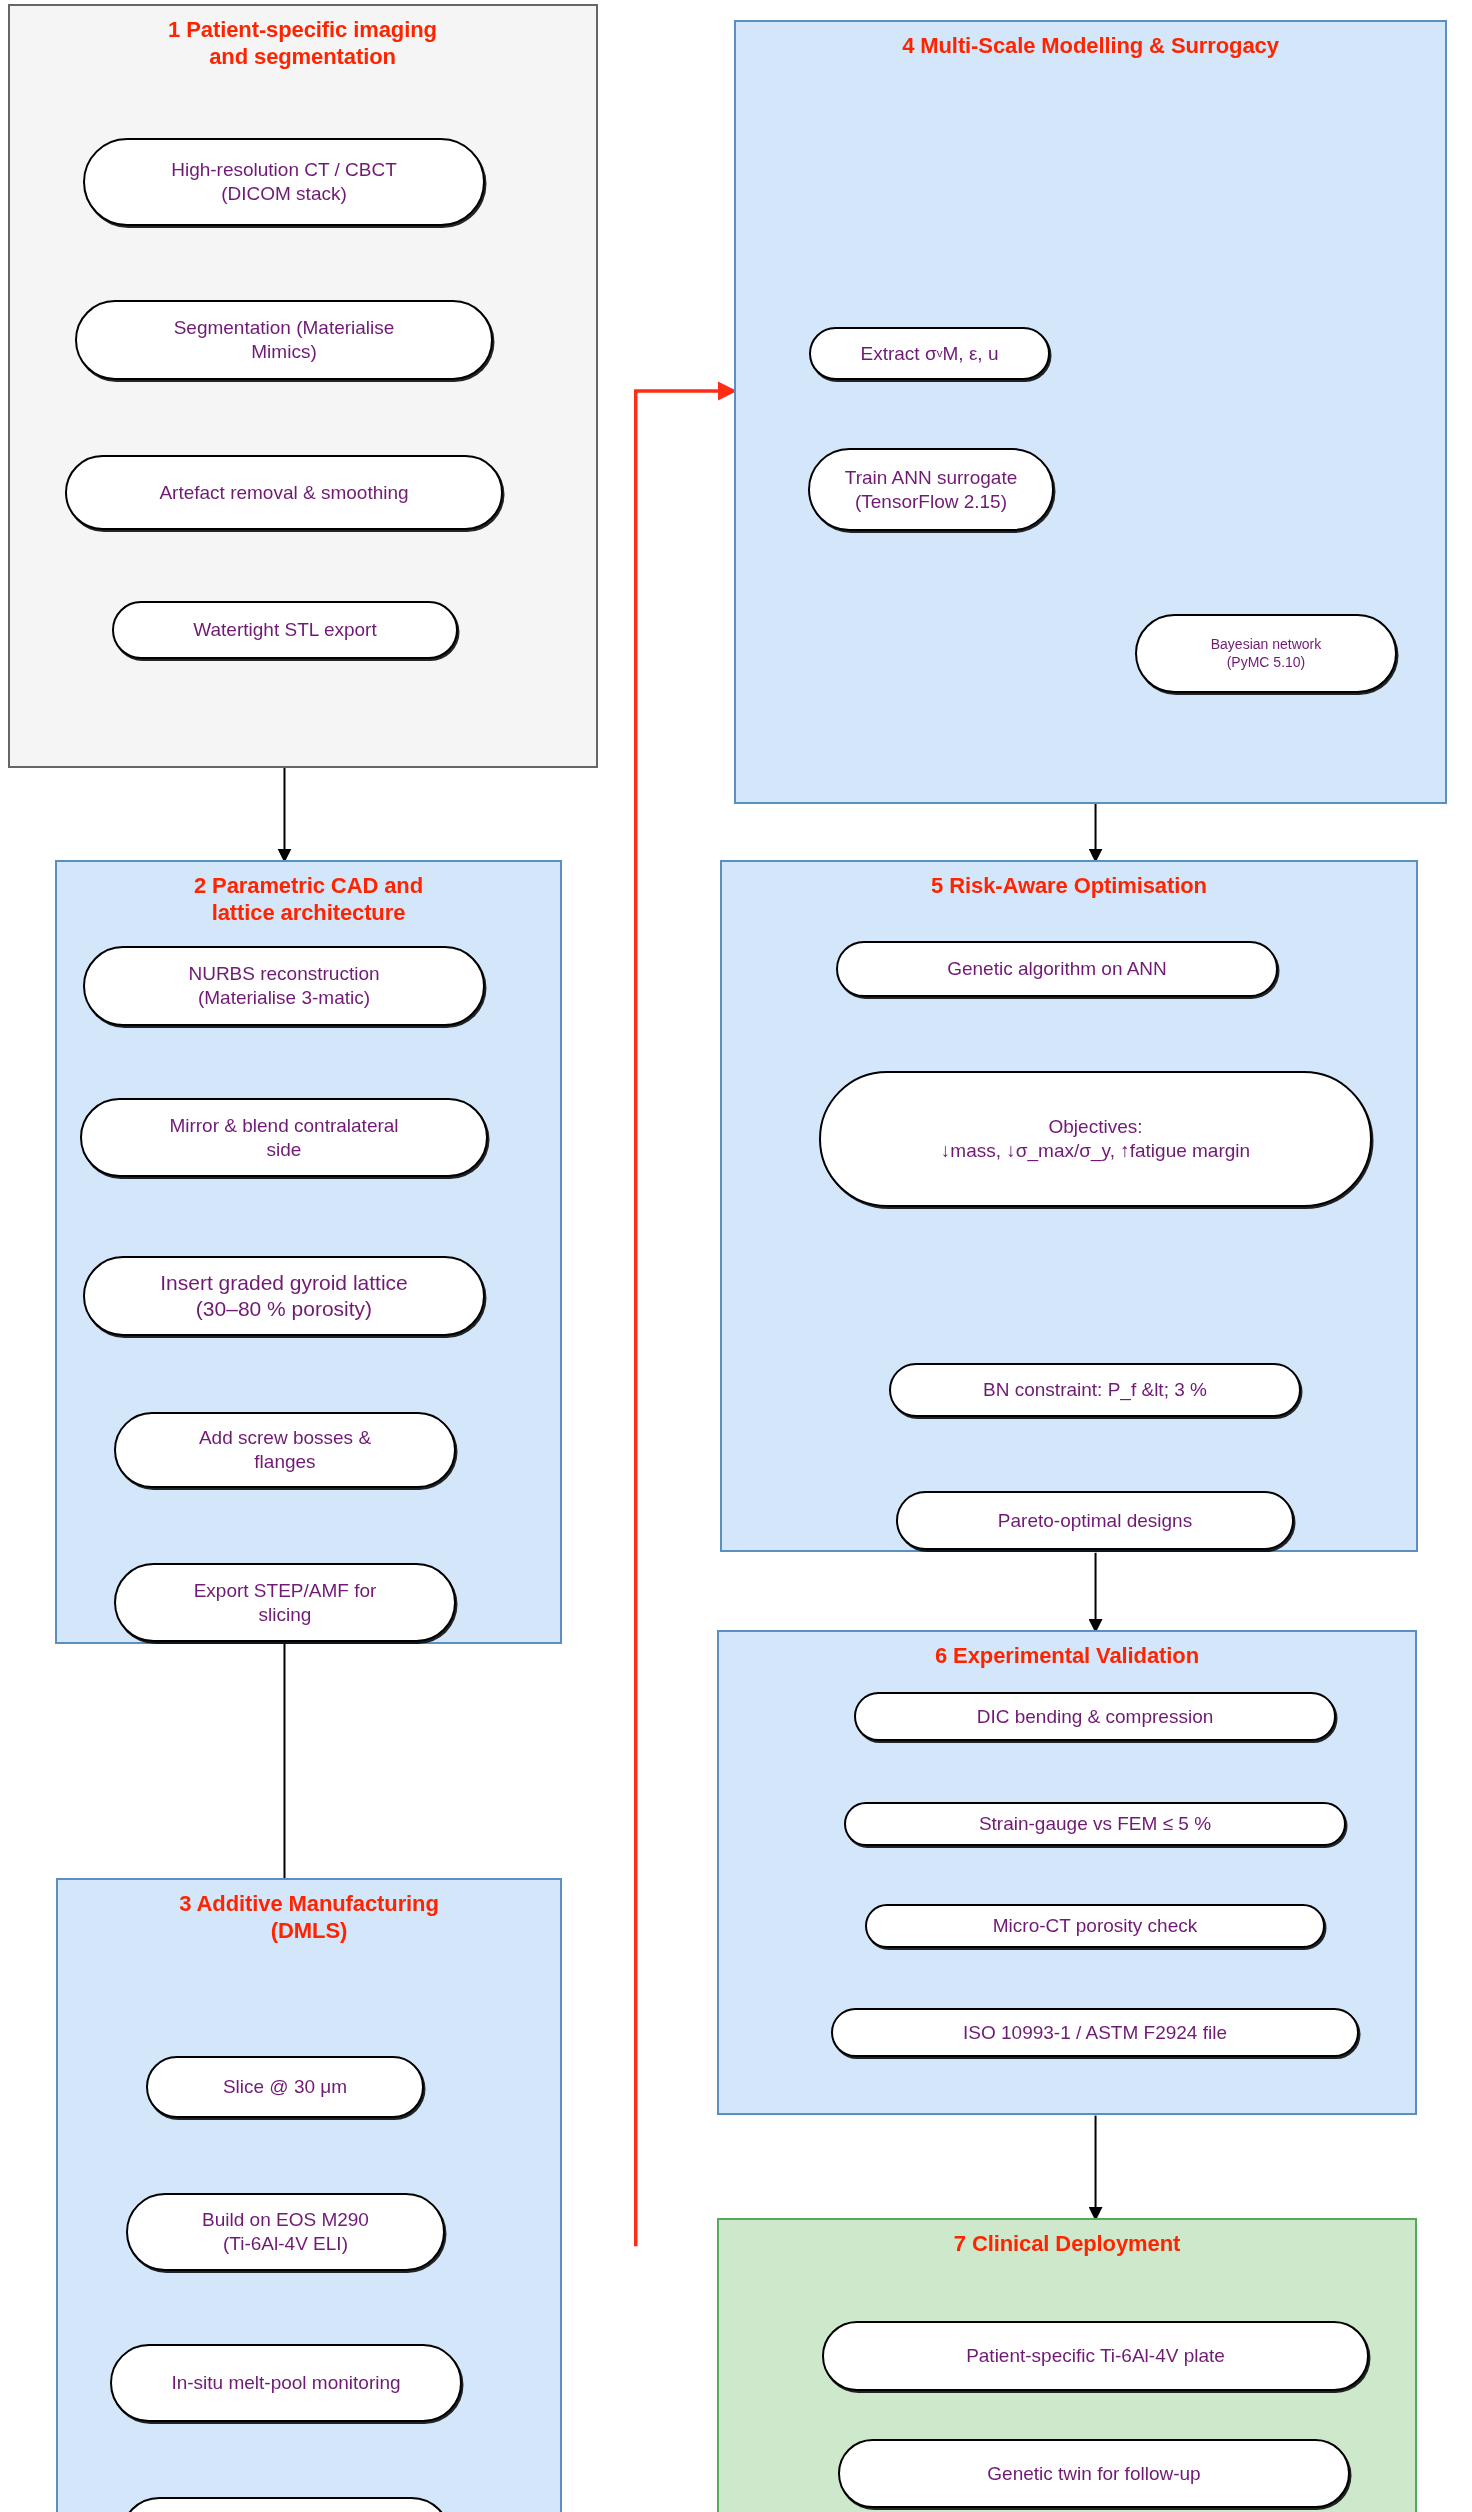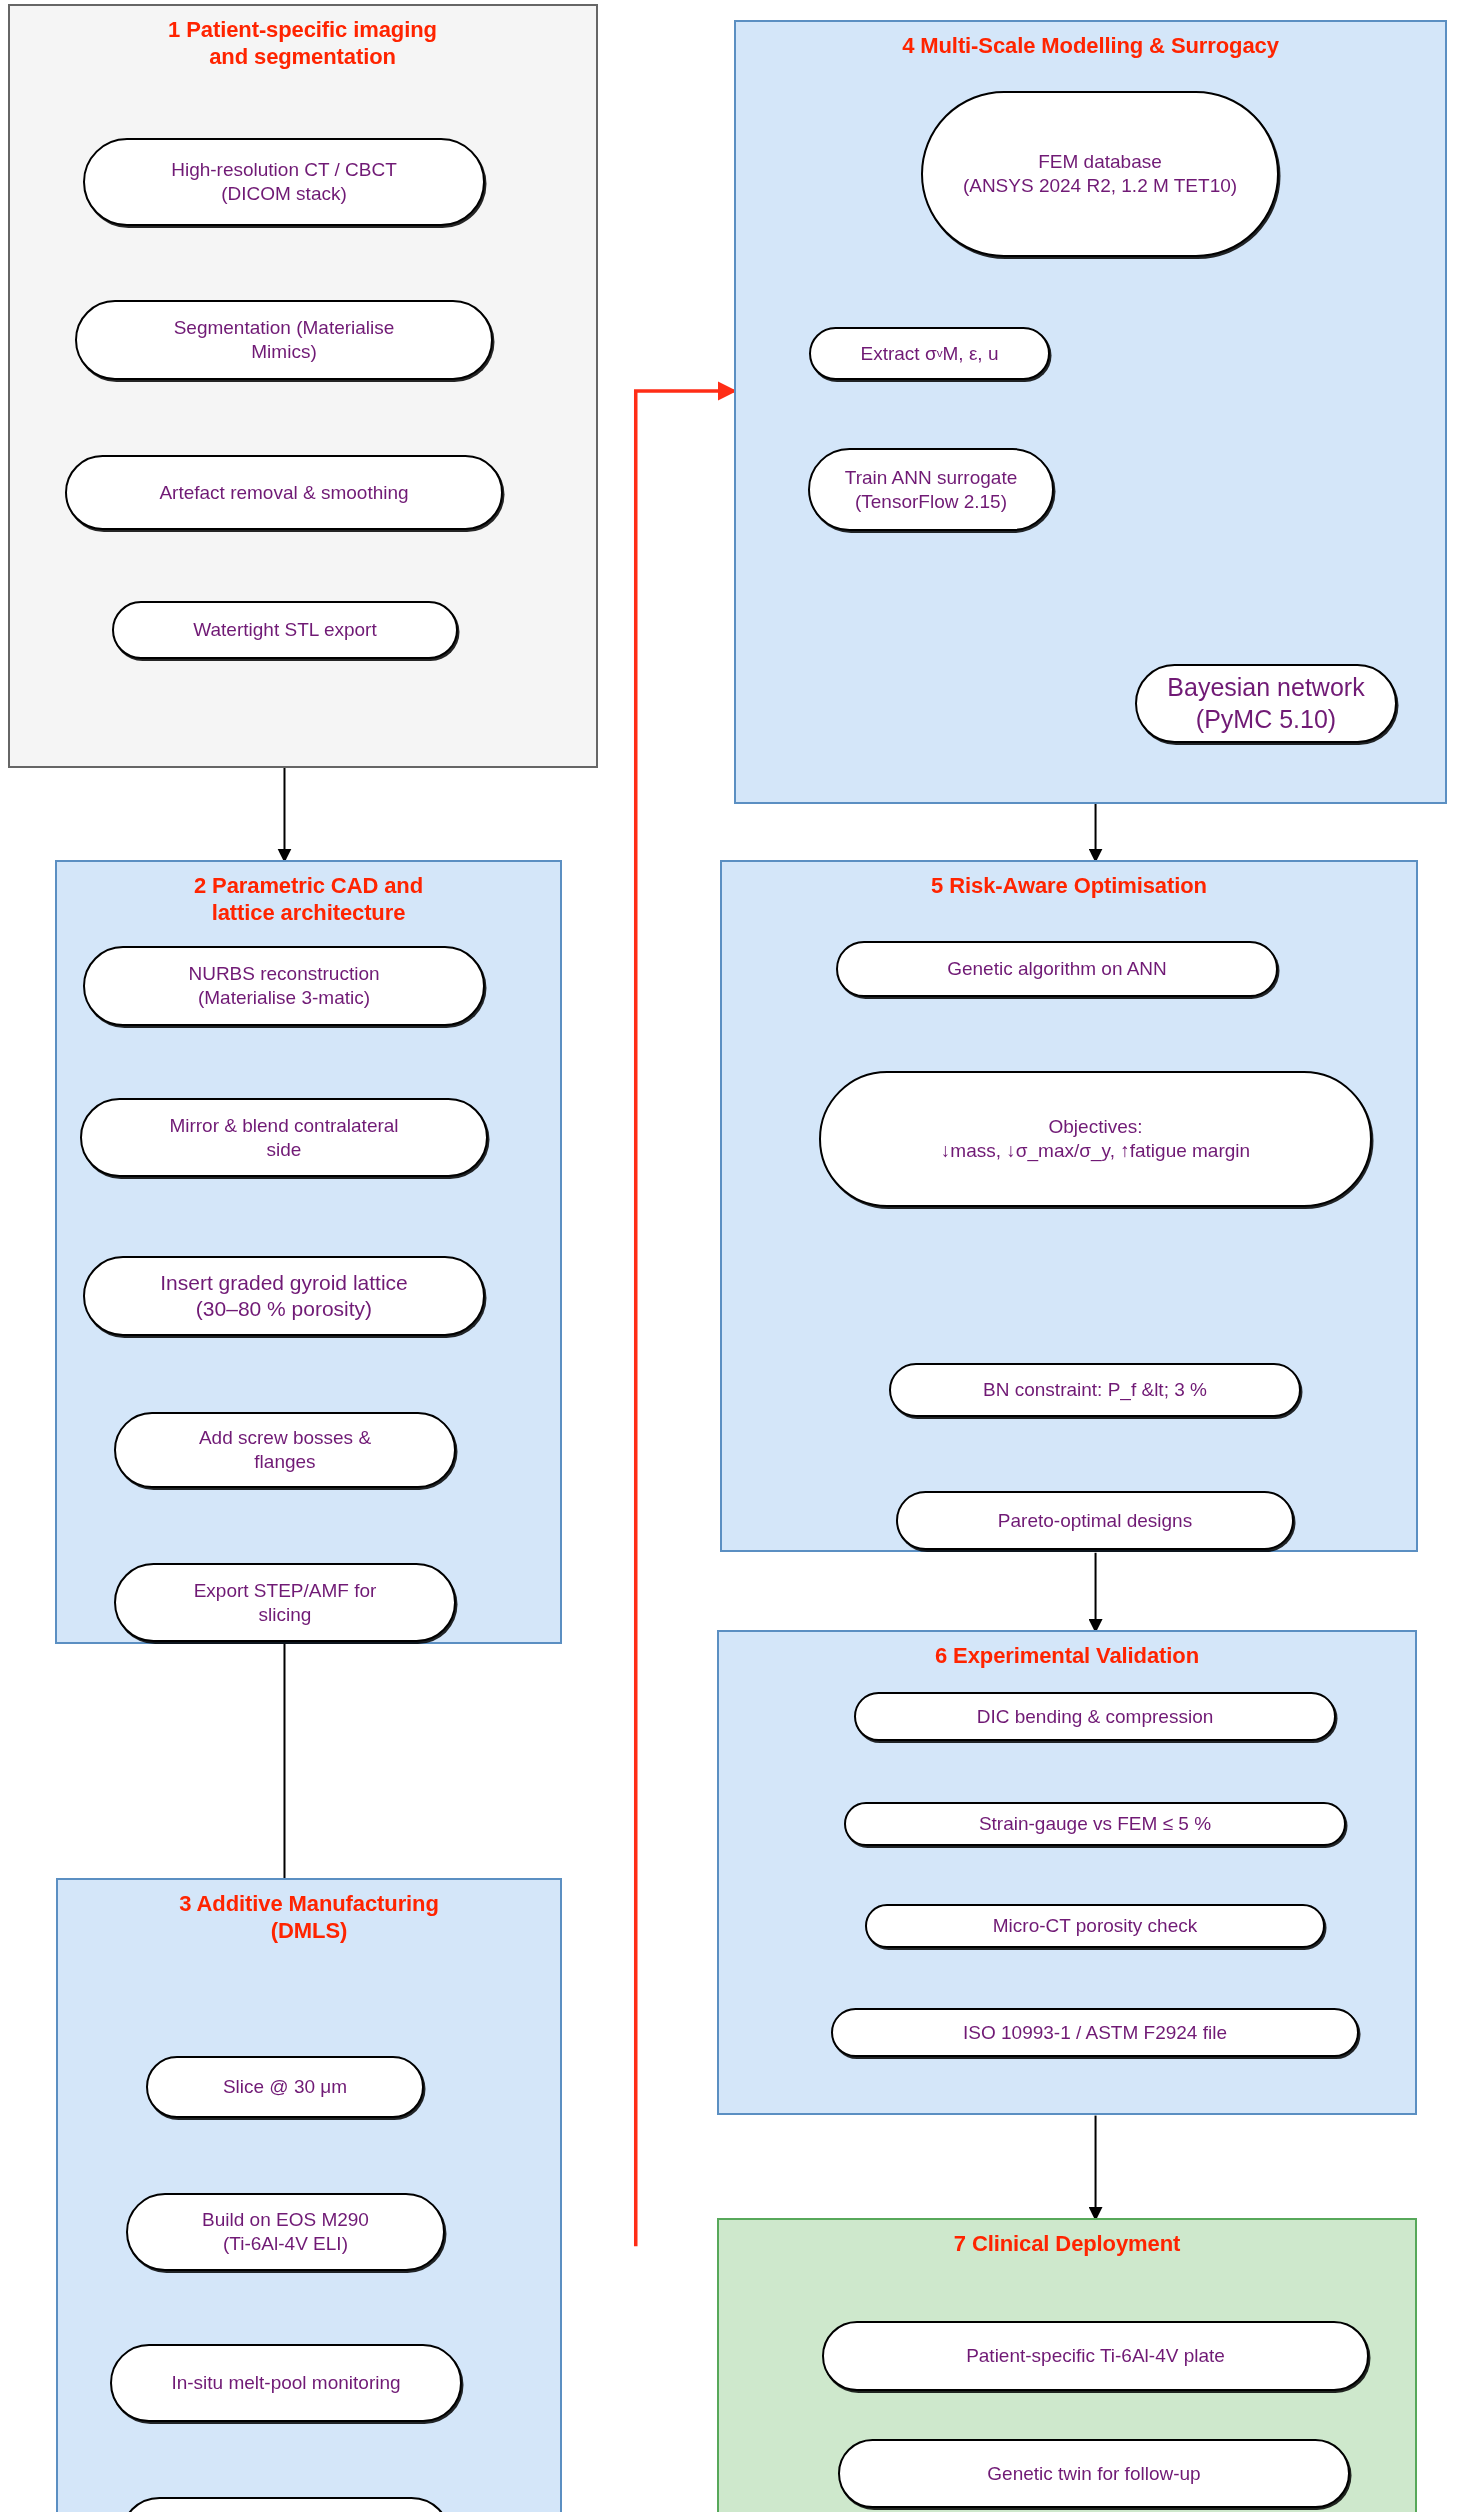--- a/index.html
+++ b/index.html
@@ -133,26 +133,24 @@
   <div class="node" style="left:146px;top:2056px;width:278px;height:62px;border-radius:31px;font-size:19px;">Slice @ 30 μm</div>
   <div class="node" style="left:126px;top:2193px;width:319px;height:78px;border-radius:39px;font-size:19px;">Build on EOS M290
 (Ti-6Al-4V ELI)</div>
   <div class="node" style="left:110px;top:2344px;width:352px;height:78px;border-radius:39px;font-size:19px;">In-situ melt-pool monitoring</div>
   <div class="node" style="left:120px;top:2497px;width:331px;height:79px;border-radius:40px;font-size:19px;">HIP 920 °C / 100 MPa 2 h
 + polishing</div>
 
   <div class="cluster blue" style="left:734px;top:20px;width:713px;height:784px;">
     <div class="cluster-title" style="top:11px;font-size:22px;">4 Multi-Scale Modelling &amp; Surrogacy</div>
   </div>
-  <div class="node" style="left:921px;top:91px;width:358px;height:166px;border-radius:83px;font-size:19px;">FEM database
-(ANSYS 2024 R2, 1.2 M TET10)</div>
   <div class="node" style="left:809px;top:327px;width:241px;height:53px;border-radius:27px;font-size:19px;">Extract σ<sub>v</sub>M, ε, u</div>
   <div class="node" style="left:808px;top:448px;width:246px;height:83px;border-radius:42px;font-size:19px;">Train ANN surrogate
 (TensorFlow 2.15)</div>
-  <div class="node" style="left:1135px;top:664px;width:262px;height:79px;border-radius:40px;font-size:25px;">Bayesian network
+  <div class="node" style="left:1135px;top:614px;width:262px;height:79px;border-radius:40px;font-size:14px;">Bayesian network
 (PyMC 5.10)</div>
 
   <div class="cluster blue" style="left:720px;top:860px;width:698px;height:692px;">
     <div class="cluster-title" style="top:11px;font-size:22px;">5 Risk-Aware Optimisation</div>
   </div>
   <div class="node" style="left:836px;top:941px;width:442px;height:56px;border-radius:28px;font-size:19px;">Genetic algorithm on ANN</div>
   <div class="node" style="left:819px;top:1071px;width:553px;height:136px;border-radius:68px;font-size:19px;">Objectives:
 ↓mass, ↓σ_max/σ_y, ↑fatigue margin</div>
   <div class="node" style="left:889px;top:1363px;width:412px;height:54px;border-radius:27px;font-size:19px;">BN constraint: P_f &amp;lt; 3 %</div>
   <div class="node" style="left:896px;top:1491px;width:398px;height:59px;border-radius:30px;font-size:19px;">Pareto-optimal designs</div>

